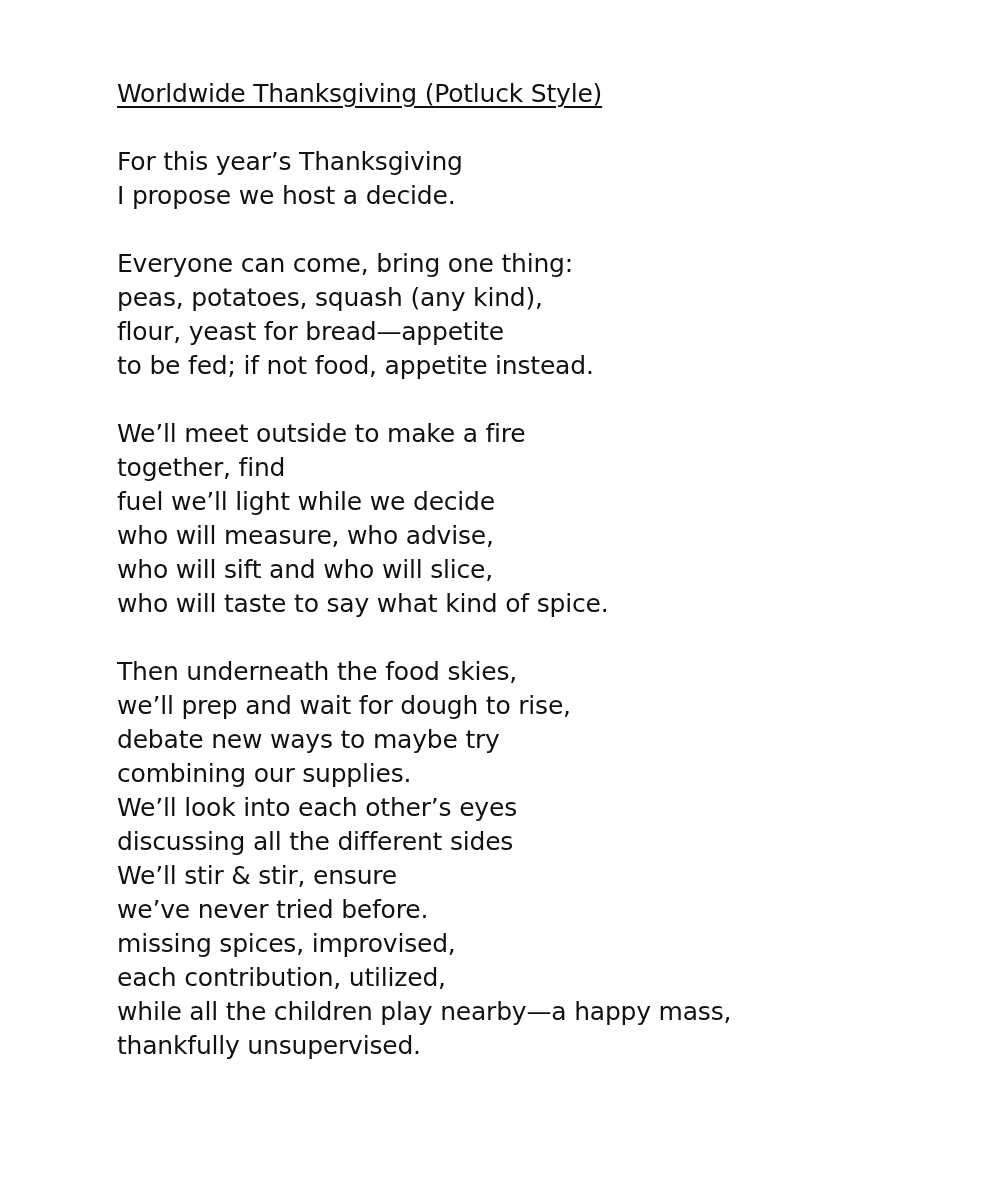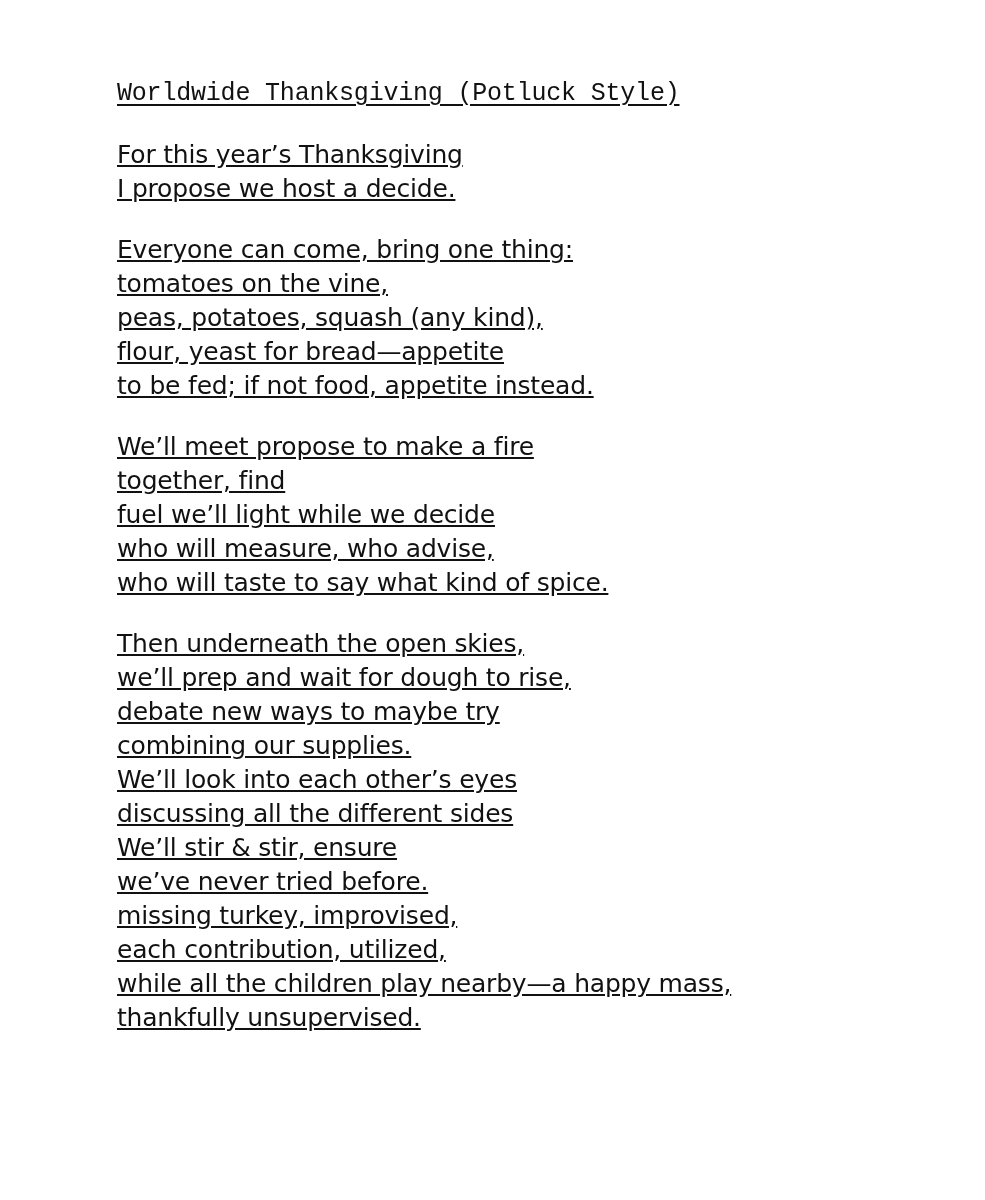--- a/index.html
+++ b/index.html
@@ -24,25 +24,23 @@
     .poem-title {
       font-size: 25px;
       line-height: 34px;
       text-decoration: underline;
       text-underline-offset: 4px;
       text-decoration-thickness: 1.5px;
       margin: 0;
       font-weight: normal;
       white-space: pre;
       letter-spacing: -0.2px;
-      font-family: Liberation Mono, monospace;
     }
     .stanza {
-      margin-top: 27px;
-      text-decoration: underline;
+      margin-top: 34px;
     }
     .line {
       font-size: 25px;
       line-height: 34px;
       height: 34px;
       white-space: pre;
       letter-spacing: -0.2px;
     }
   </style>
 </head>
@@ -51,41 +49,41 @@
 <div class="page">
   <h1 class="poem-title">Worldwide Thanksgiving (Potluck Style)</h1>
 
   <div class="stanza">
     <div class="line">For this year’s Thanksgiving</div>
     <div class="line">I propose we host a decide.</div>
   </div>
 
   <div class="stanza">
     <div class="line">Everyone can come, bring one thing:</div>
-    <div class="line">tomatoes on the vine,</div>
     <div class="line">peas, potatoes, squash (any kind),</div>
     <div class="line">flour, yeast for bread—appetite</div>
     <div class="line">to be fed; if not food, appetite instead.</div>
   </div>
 
   <div class="stanza">
-    <div class="line">We’ll meet propose to make a fire</div>
+    <div class="line">We’ll meet outside to make a fire</div>
     <div class="line">together, find</div>
     <div class="line">fuel we’ll light while we decide</div>
     <div class="line">who will measure, who advise,</div>
+    <div class="line">who will sift and who will slice,</div>
     <div class="line">who will taste to say what kind of spice.</div>
   </div>
 
   <div class="stanza">
-    <div class="line">Then underneath the open skies,</div>
+    <div class="line">Then underneath the food skies,</div>
     <div class="line">we’ll prep and wait for dough to rise,</div>
     <div class="line">debate new ways to maybe try</div>
     <div class="line">combining our supplies.</div>
     <div class="line">We’ll look into each other’s eyes</div>
     <div class="line">discussing all the different sides</div>
     <div class="line">We’ll stir &amp; stir, ensure</div>
     <div class="line">we’ve never tried before.</div>
-    <div class="line">missing turkey, improvised,</div>
+    <div class="line">missing spices, improvised,</div>
     <div class="line">each contribution, utilized,</div>
     <div class="line">while all the children play nearby—a happy mass,</div>
     <div class="line">thankfully unsupervised.</div>
   </div>
 </div>
 
 </body></html>

